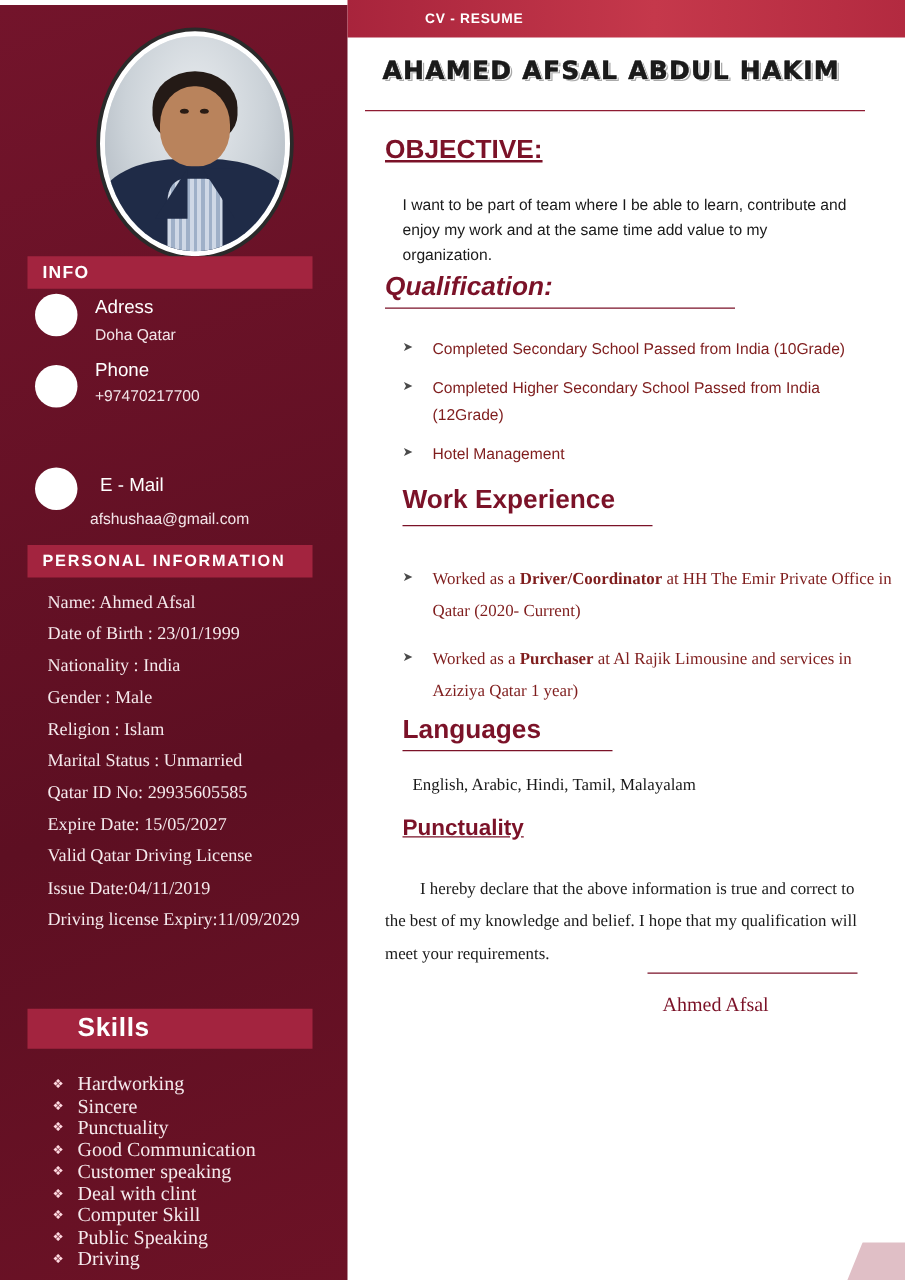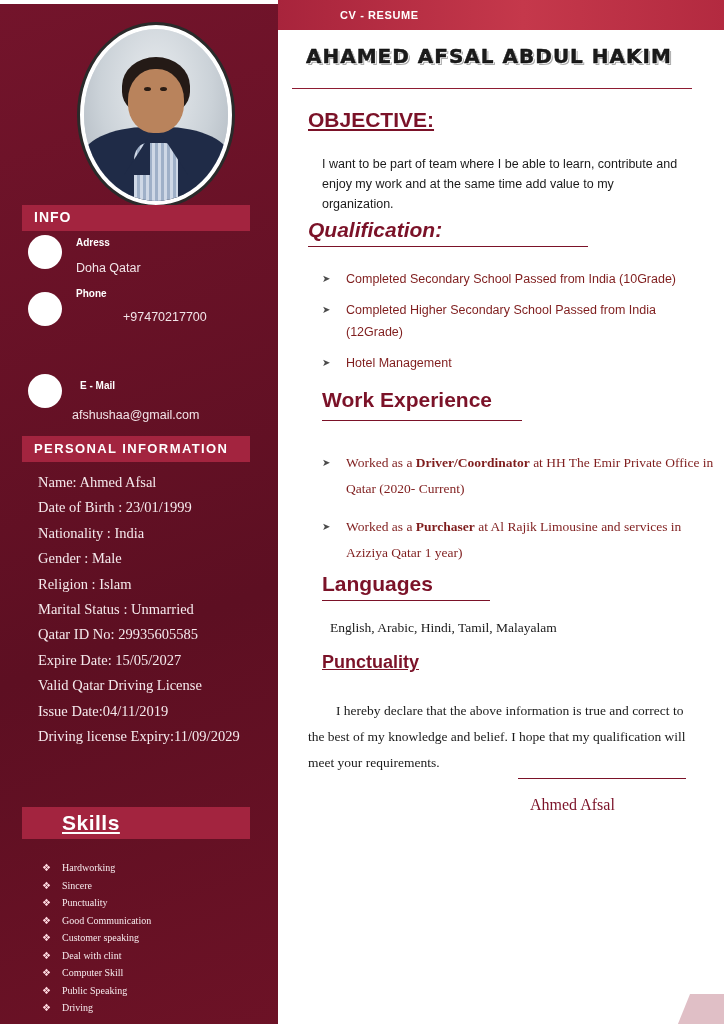--- a/index.html
+++ b/index.html
@@ -70,57 +70,57 @@
     left: 22px;
     width: 228px;
     background: #a3243f;
     color: #ffffff;
     font-weight: bold;
     letter-spacing: 1px;
     box-sizing: border-box;
   }
   .band-info { top: 201px; height: 26px; padding: 4px 0 0 12px; font-size: 14px; }
   .band-personal { top: 432px; height: 26px; padding: 5px 0 0 12px; font-size: 13px; letter-spacing: 1.4px; }
-  .band-skills { top: 803px; height: 32px; padding: 4px 0 0 40px; font-size: 21px; letter-spacing: 0.5px; text-decoration: underline; }
+  .band-skills { top: 803px; height: 32px; padding: 4px 0 0 40px; font-size: 21px; letter-spacing: 0.5px; }
 
   .contact-row {
     position: absolute;
     left: 28px;
     width: 240px;
   }
   .bullet-circle {
     position: absolute;
     left: 0;
     top: 0;
     width: 34px;
     height: 34px;
     border-radius: 50%;
     background: #ffffff;
   }
   .contact-title {
     position: absolute;
     left: 48px;
     top: 2px;
-    font-size: 10px;
-    font-weight: bold;
+    font-size: 15px;
+    font-weight: normal;
     color: #ffffff;
   }
   .contact-value {
     position: absolute;
     left: 48px;
     top: 26px;
     font-size: 12.5px;
     color: #f2e4e8;
     font-weight: normal;
   }
   .row-address { top: 231px; }
   .row-phone   { top: 288px; }
   .row-email   { top: 370px; }
   .row-phone .contact-title { top: -4px; }
-  .row-phone .contact-value { top: 18px; margin-left: 47px; }
+  .row-phone .contact-value { top: 18px; }
   .row-email .contact-title { top: 6px; left: 52px; }
   .row-email .contact-value { top: 34px; left: 44px; }
 
   .personal-list {
     position: absolute;
     left: 38px;
     top: 466px;
     width: 230px;
     font-family: "Liberation Serif", serif;
     font-size: 14.5px;
@@ -128,21 +128,21 @@
     color: #f5e9ec;
   }
   .personal-list div { white-space: nowrap; }
 
   .skills-list {
     position: absolute;
     left: 40px;
     top: 855px;
     width: 230px;
     font-family: "Liberation Serif", serif;
-    font-size: 10px;
+    font-size: 16px;
     line-height: 17px;
     color: #f5e9ec;
   }
   .skills-list li {
     list-style: none;
     position: relative;
     padding-left: 22px;
     margin: 0 0 0.5px 0;
   }
   .skills-list li:before {

